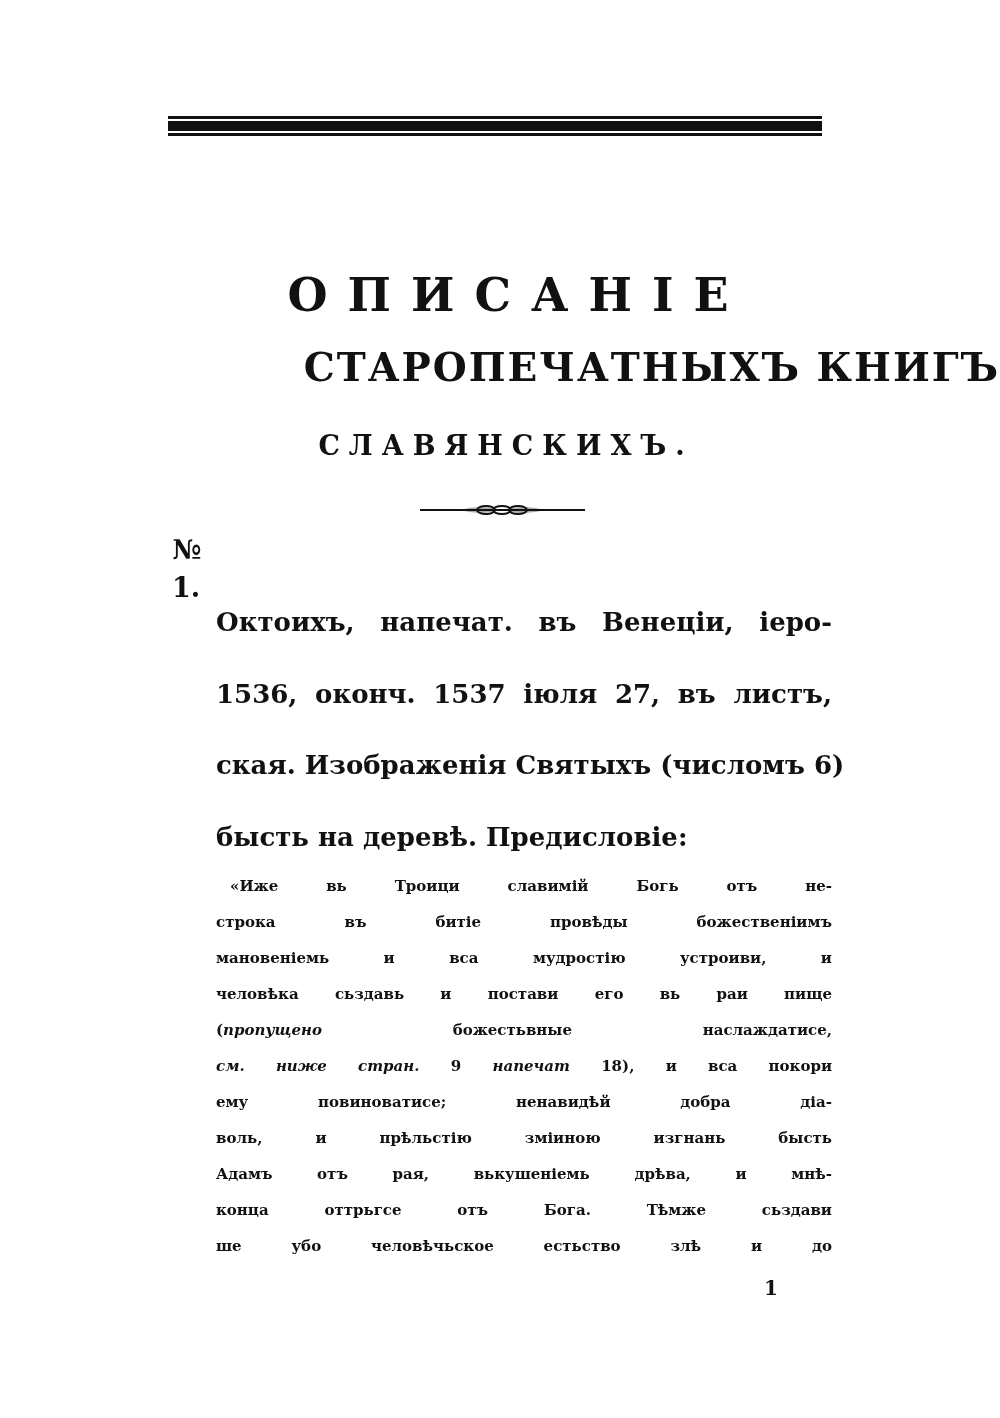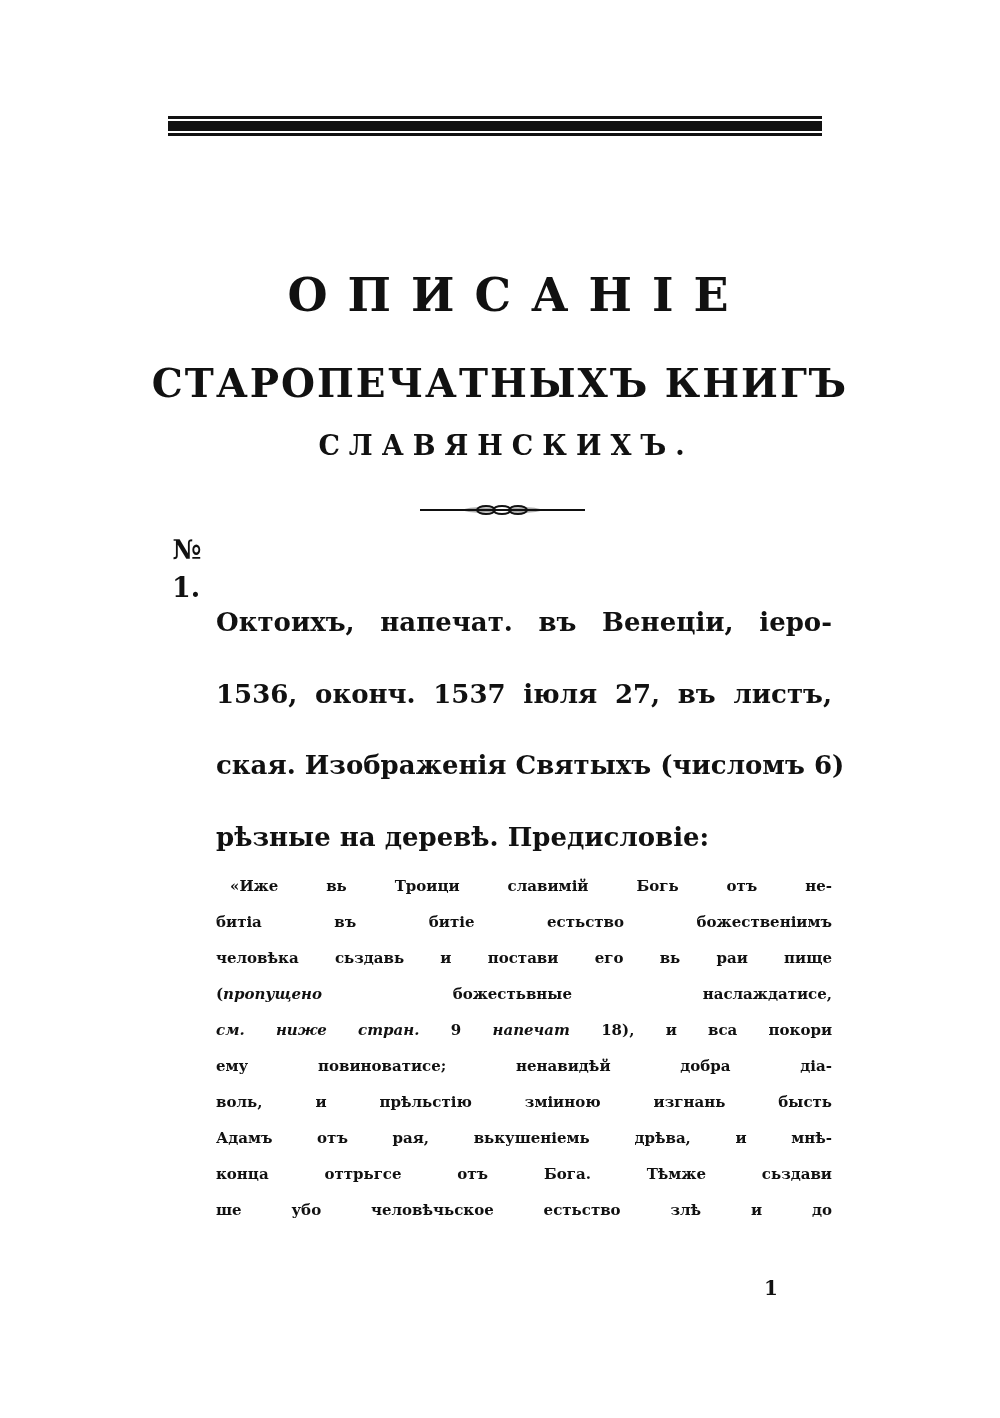--- a/index.html
+++ b/index.html
@@ -10,21 +10,21 @@
     .rule { position: absolute; left: 168px; width: 654px; }
     .rule-thin1 { top: 116px; height: 3px; background: #111; }
     .rule-thick { top: 121px; height: 10px; background: #111; }
     .rule-thin2 { top: 133px; height: 3px; background: #111; }
 
     .title {
       position: absolute; left: 0; width: 1000px; text-align: center;
       font-weight: bold; color: #111;
     }
     .t1 { top: 268px; font-size: 46px; letter-spacing: 20px; padding-left: 18px; }
-    .t2 { top: 360px; font-size: 39px; letter-spacing: 2px; }
+    .t2 { top: 344px; font-size: 39px; letter-spacing: 2px; text-align: right; }
     .t3 { top: 430px; font-size: 27px; letter-spacing: 9px; padding-left: 6px; }
 
     .ornament { position: absolute; left: 420px; top: 503px; width: 165px; height: 14px; }
 
     .no-mark { position: absolute; left: 172px; top: 534px; font-size: 27px; font-weight: bold; }
 
     .entry { position: absolute; left: 172px; top: 572px; width: 660px; }
     .entry-num { position: absolute; left: 0; top: 0; font-size: 27px; font-weight: bold; }
     .entry-lines { position: absolute; left: 44px; top: 0; width: 616px; }
     .line {
@@ -61,27 +61,28 @@
 </svg>
 
 <div class="no-mark">№</div>
 
 <div class="entry">
   <span class="entry-num">1.</span>
   <div class="entry-lines">
     <span class="line">Октоихъ, напечат. въ Венецiи, iеро-</span>
     <span class="line">1536, оконч. 1537 iюля 27, въ листъ,</span>
     <span class="line">ская. Изображенiя Святыхъ (числомъ 6)</span>
-    <span class="line last">рѣзные на деревѣ. Предисловiе:</span>
+    <span class="line last">бысть на деревѣ. Предисловiе:</span>
   </div>
 </div>
 
 <div class="quote">
   <span class="qline first">«Иже вь Троици славимiй Богь отъ не-</span>
-  <span class="qline">битiа въ битiе естьство божественiимъ</span>
+  <span class="qline">строка въ битiе провѣды божественiимъ</span>
+  <span class="qline">мановенiемь и вса мудростiю устроиви, и</span>
   <span class="qline">человѣка сьздавь и постави его вь раи пище</span>
   <span class="qline">(<span class="it">пропущено</span><span> божестьвные наслаждатисе,</span></span>
   <span class="qline"><span class="it">см. ниже стран.</span><span> 9 </span><span class="it">напечат</span><span> 18), и вса покори</span></span>
   <span class="qline">ему повиноватисе; ненавидѣй добра дiа-</span>
   <span class="qline">воль, и прѣльстiю змiиною изгнань бысть</span>
   <span class="qline">Адамъ отъ рая, вькушенiемь дрѣва, и мнѣ-</span>
   <span class="qline">конца оттрьгсе отъ Бога. Тѣмже сьздави</span>
   <span class="qline">ше убо человѣчьское естьство злѣ и до</span>
 </div>
 

